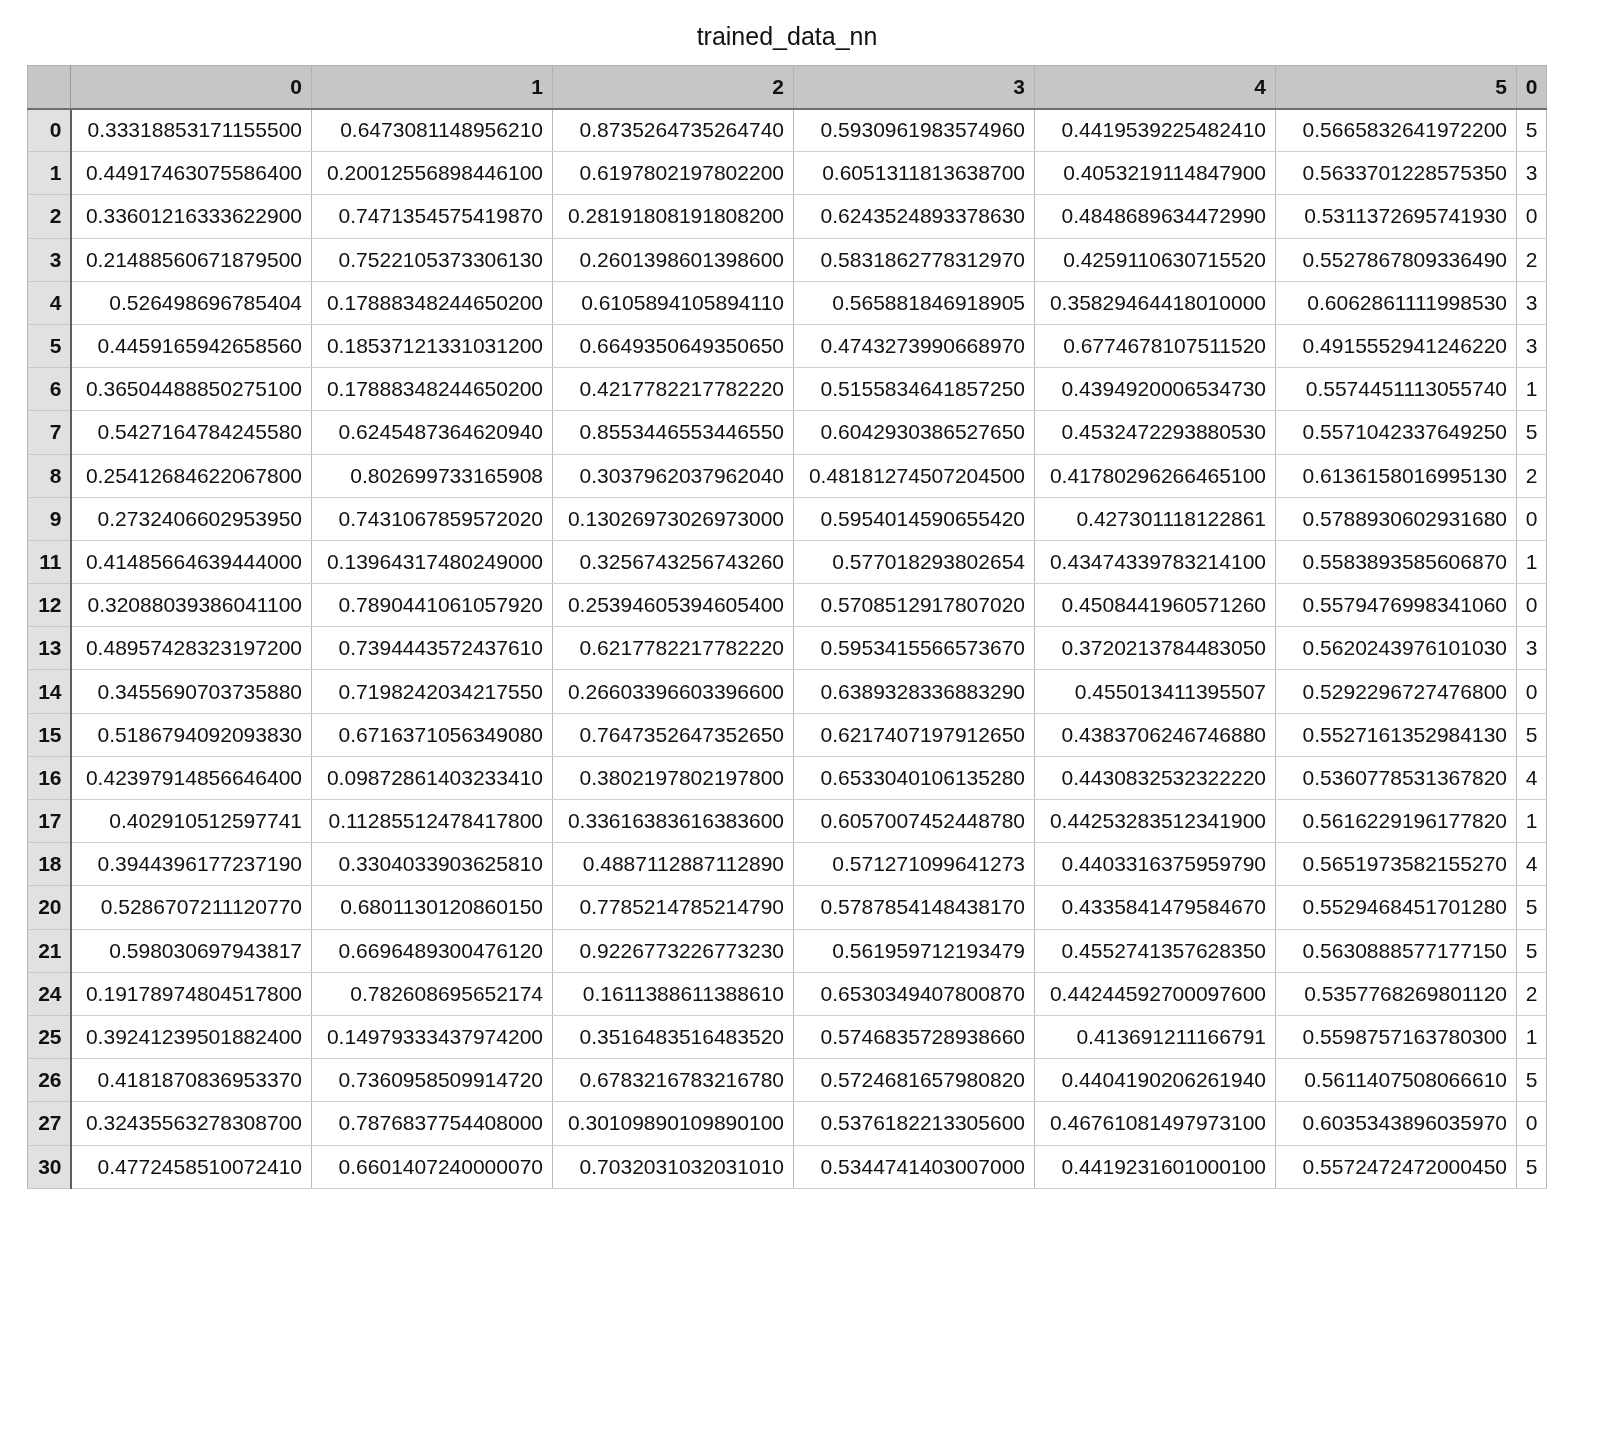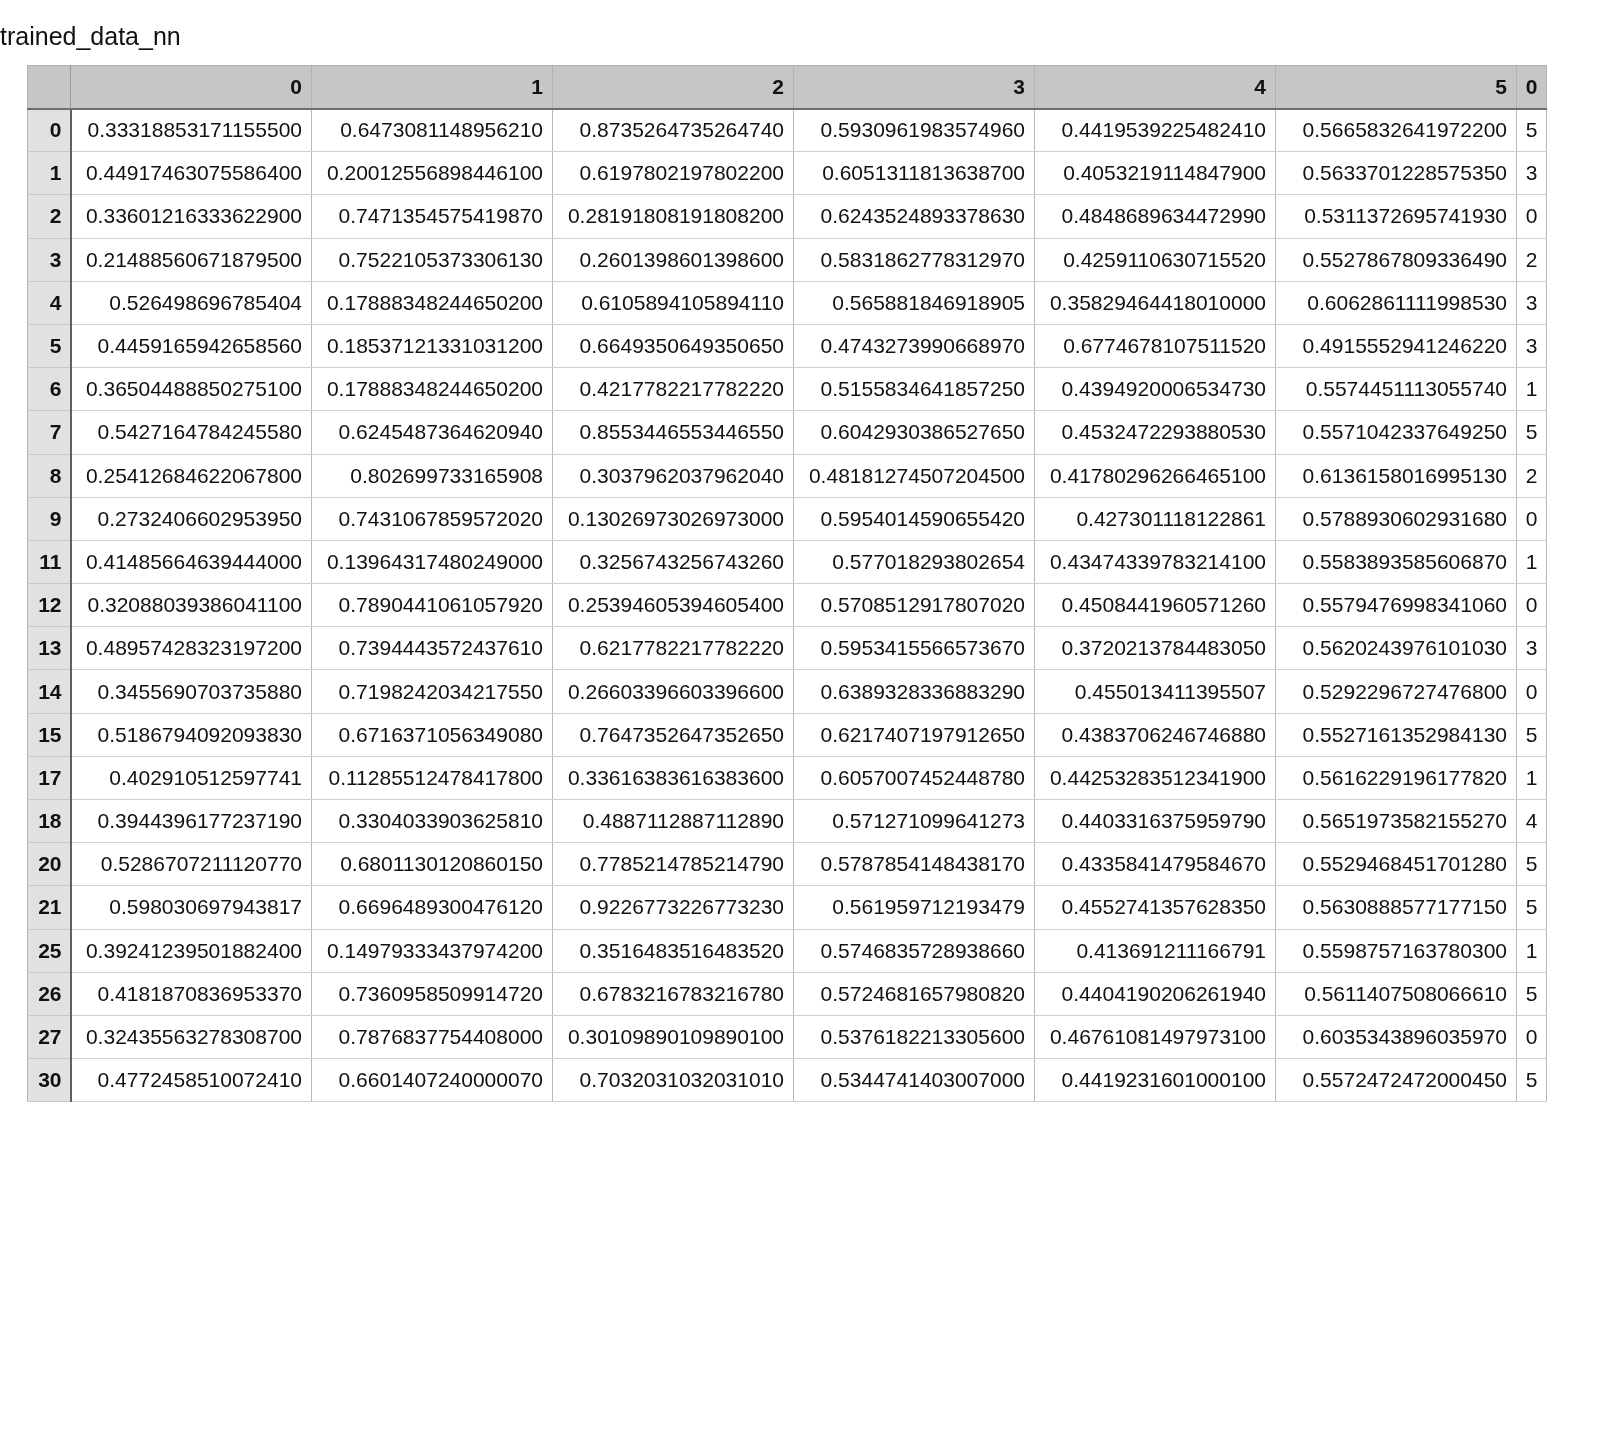--- a/index.html
+++ b/index.html
@@ -10,21 +10,21 @@
       height: 1451px;
       overflow: hidden;
       font-family: "Liberation Sans", sans-serif;
       color: #111111;
     }
     .title {
       position: absolute;
       left: 0;
       top: 18px;
       width: 1574px;
-      text-align: left;
+      text-align: center;
       font-size: 25px;
       line-height: 36px;
       color: #111;
     }
     .table-wrap {
       position: absolute;
       left: 27px;
       top: 65px;
       width: 1520px;
       height: 1386px;
@@ -255,20 +255,30 @@
           <td class="idx">15</td>
           <td>0.5186794092093830</td>
           <td>0.6716371056349080</td>
           <td>0.7647352647352650</td>
           <td>0.6217407197912650</td>
           <td>0.4383706246746880</td>
           <td>0.5527161352984130</td>
           <td class="lbl">5</td>
         </tr>
         <tr>
+          <td class="idx">16</td>
+          <td>0.42397914856646400</td>
+          <td>0.09872861403233410</td>
+          <td>0.3802197802197800</td>
+          <td>0.6533040106135280</td>
+          <td>0.4430832532322220</td>
+          <td>0.5360778531367820</td>
+          <td class="lbl">4</td>
+        </tr>
+        <tr>
           <td class="idx">17</td>
           <td>0.402910512597741</td>
           <td>0.11285512478417800</td>
           <td>0.33616383616383600</td>
           <td>0.6057007452448780</td>
           <td>0.44253283512341900</td>
           <td>0.5616229196177820</td>
           <td class="lbl">1</td>
         </tr>
         <tr>
@@ -295,20 +305,30 @@
           <td class="idx">21</td>
           <td>0.598030697943817</td>
           <td>0.6696489300476120</td>
           <td>0.9226773226773230</td>
           <td>0.561959712193479</td>
           <td>0.4552741357628350</td>
           <td>0.5630888577177150</td>
           <td class="lbl">5</td>
         </tr>
         <tr>
+          <td class="idx">24</td>
+          <td>0.19178974804517800</td>
+          <td>0.782608695652174</td>
+          <td>0.1611388611388610</td>
+          <td>0.6530349407800870</td>
+          <td>0.44244592700097600</td>
+          <td>0.5357768269801120</td>
+          <td class="lbl">2</td>
+        </tr>
+        <tr>
           <td class="idx">25</td>
           <td>0.39241239501882400</td>
           <td>0.14979333437974200</td>
           <td>0.3516483516483520</td>
           <td>0.5746835728938660</td>
           <td>0.413691211166791</td>
           <td>0.5598757163780300</td>
           <td class="lbl">1</td>
         </tr>
         <tr>

